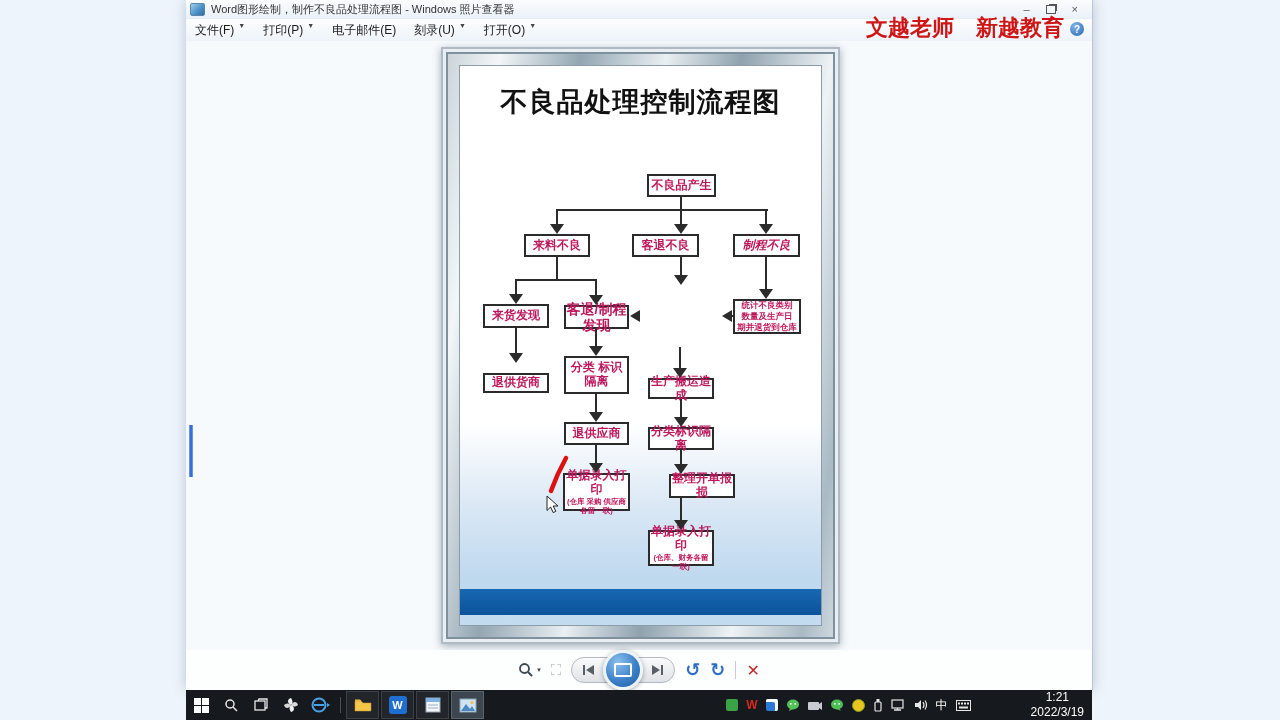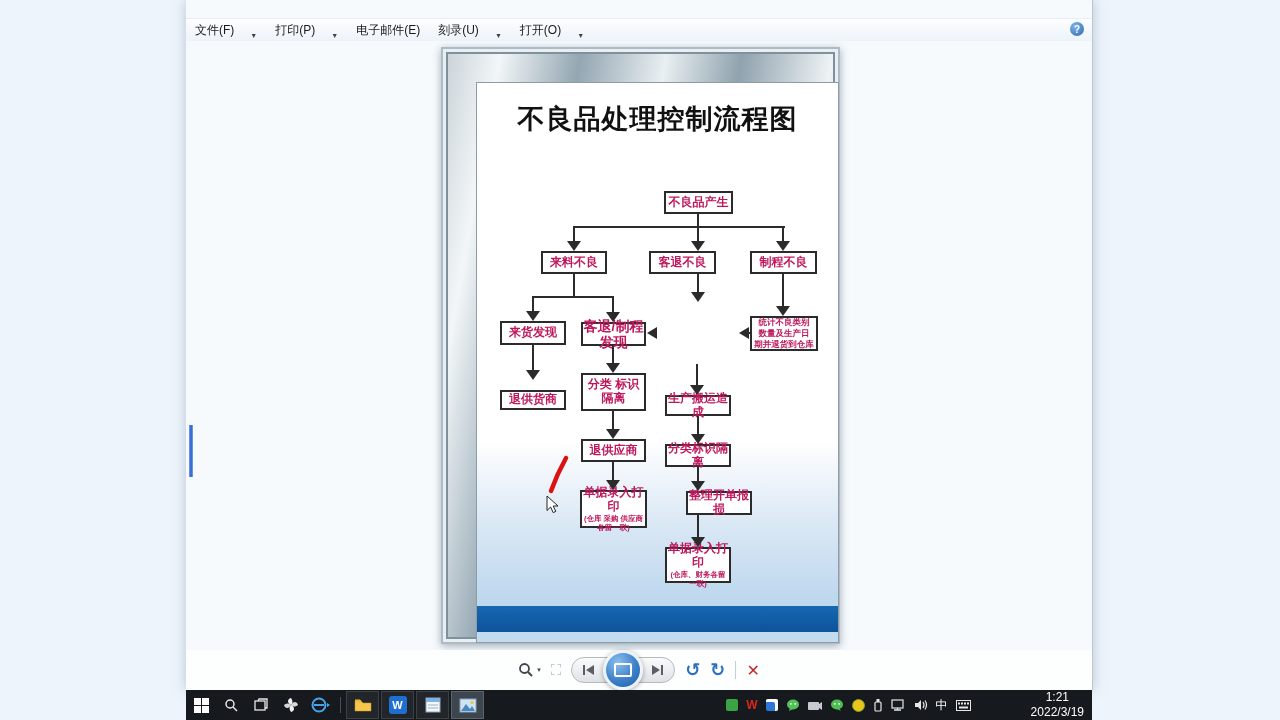--- a/index.html
+++ b/index.html
@@ -15,31 +15,31 @@
   .app-icon{width:13px;height:11px;margin:0 6px 0 4px;border-radius:2px;
             background:linear-gradient(135deg,#9fd0ea 0%,#4f93c8 55%,#2c6da8 100%);
             border:1px solid #5b84a8;}
   .win-controls{margin-left:auto;display:flex;align-items:center;gap:16px;padding-right:14px;color:#555;}
   .wc{font-size:11px;line-height:11px;cursor:default;}
   .restore-box{width:8px;height:7px;border:1px solid #555;box-shadow:2px -2px 0 -1px #555;}
   
   .menubar{position:absolute;left:0;top:18px;width:100%;height:23px;
            background:linear-gradient(#fcfdfe,#edf3fa);border-top:1px solid #e6edf5;
            border-bottom:1px solid #cfdbe8;display:flex;align-items:center;font-size:12px;color:#1a1a1a;}
-  .menu-item{display:flex;align-items:flex-end;gap:16px;padding:3px 9px;cursor:default;}
+  .menu-item{display:flex;align-items:flex-start;gap:4px;padding:3px 9px;cursor:default;}
   .caret{font-size:7px;color:#444;}
   .watermark{position:absolute;left:680px;top:13px;width:215px;font-size:22px;font-weight:bold;
              color:#cf1616;font-family:"DejaVu Serif","Liberation Serif",serif;white-space:nowrap;}
   .help-btn{position:absolute;left:884px;top:22px;width:14px;height:14px;border-radius:50%;
             background:radial-gradient(circle at 35% 30%,#7fb4e6,#2c68b4);color:#fff;font-size:10px;
             font-weight:bold;display:flex;align-items:center;justify-content:center;}
   
   .canvas{position:absolute;left:0;top:41px;width:906px;height:609px;background:#f6fafd;}
   .photo-frame{position:absolute;left:255px;top:6px;width:399px;height:597px;box-sizing:border-box;
-     padding:35px;background:linear-gradient(100deg,#c6cfd5 0%,#f2f6f8 12%,#93a6b2 28%,#e9eff2 45%,
+     padding:18px;background:linear-gradient(100deg,#c6cfd5 0%,#f2f6f8 12%,#93a6b2 28%,#e9eff2 45%,
        #8fa2ae 60%,#eef3f5 78%,#a9bac4 92%,#d7dfe4 100%);
      box-shadow:0 2px 8px rgba(60,80,100,.45), inset 0 0 0 2px #aebbc4, inset 0 0 0 5px #e8eef1,
        inset 0 0 0 7px #7e919d;}
   .photo-inner{position:relative;width:363px;height:561px;background:
       linear-gradient(180deg,#ffffff 0%,#ffffff 64%,#dce9f5 78%,#bed8ee 92%,#c4dcf0 100%);
       border:1px solid #8d9ca7;box-sizing:border-box;overflow:hidden;}
   .blue-band{position:absolute;left:0;top:523px;width:100%;height:26px;
       background:linear-gradient(#1668b2,#0d539a);}
   .chart-title{position:absolute;left:0;top:18px;width:100%;text-align:center;font-size:27px;
       font-weight:600;letter-spacing:1px;color:#111;
@@ -93,20 +93,29 @@
   .ime{font-size:12px;color:#fff;}
   .clock{font-size:12px;line-height:1.25;text-align:center;color:#fff;white-space:pre-line;padding-left:4px;margin-left:48px;}
   .ann{position:absolute;left:0;top:0;width:1280px;height:720px;pointer-events:none;z-index:50;}
 </style>
 </head>
 <body>
 
 <div class="screen">
   <div class="window">
 
+    <div class="titlebar">
+      <div class="app-icon"></div>
+      <span>Word图形绘制，制作不良品处理流程图 - Windows 照片查看器</span>
+      <div class="win-controls">
+        <span class="wc">–</span>
+        <span class="restore-box"></span>
+        <span class="wc">×</span>
+      </div>
+    </div>
 
     <div class="menubar">
       <div class="menu-item">
         <span>文件(F)</span>
         <span class="caret">▼</span>
       </div>
       <div class="menu-item">
         <span>打印(P)</span>
         <span class="caret">▼</span>
       </div>
@@ -116,32 +125,33 @@
       <div class="menu-item">
         <span>刻录(U)</span>
         <span class="caret">▼</span>
       </div>
       <div class="menu-item">
         <span>打开(O)</span>
         <span class="caret">▼</span>
       </div>
     </div>
 
+    <div class="watermark">文越老师　新越教育</div>
     <div class="help-btn">?</div>
 
     <div class="canvas">
       <div class="photo-frame">
         <div class="photo-inner">
           <div class="blue-band"></div>
           <div class="chart-title">不良品处理控制流程图</div>
 
           <div class="fb" style="left:187px;top:108px;width:69px;height:23px;">不良品产生</div>
           <div class="fb" style="left:64px;top:168px;width:66px;height:23px;">来料不良</div>
           <div class="fb" style="left:172px;top:168px;width:67px;height:23px;">客退不良</div>
-          <div class="fb" style="left:273px;top:168px;width:67px;height:23px;">制程不良</div>
+          <div class="fb" style="left:273px;top:168px;width:67px;height:23px;font-style:italic;">制程不良</div>
           <div class="fb" style="left:23px;top:238px;width:66px;height:24px;">来货发现</div>
           <div class="fb small" style="left:104px;top:239px;width:65px;height:24px;">客退/制程发现</div>
 
 
           <div class="fb tiny" style="left:273px;top:233px;width:68px;height:35px;">统计不良类别
 数量及生产日
 期并退货到仓库</div>
           <div class="fb" style="left:23px;top:307px;width:66px;height:20px;">退供货商</div>
           <div class="fb" style="left:104px;top:290px;width:65px;height:38px;">分类 标识
 隔离</div>

